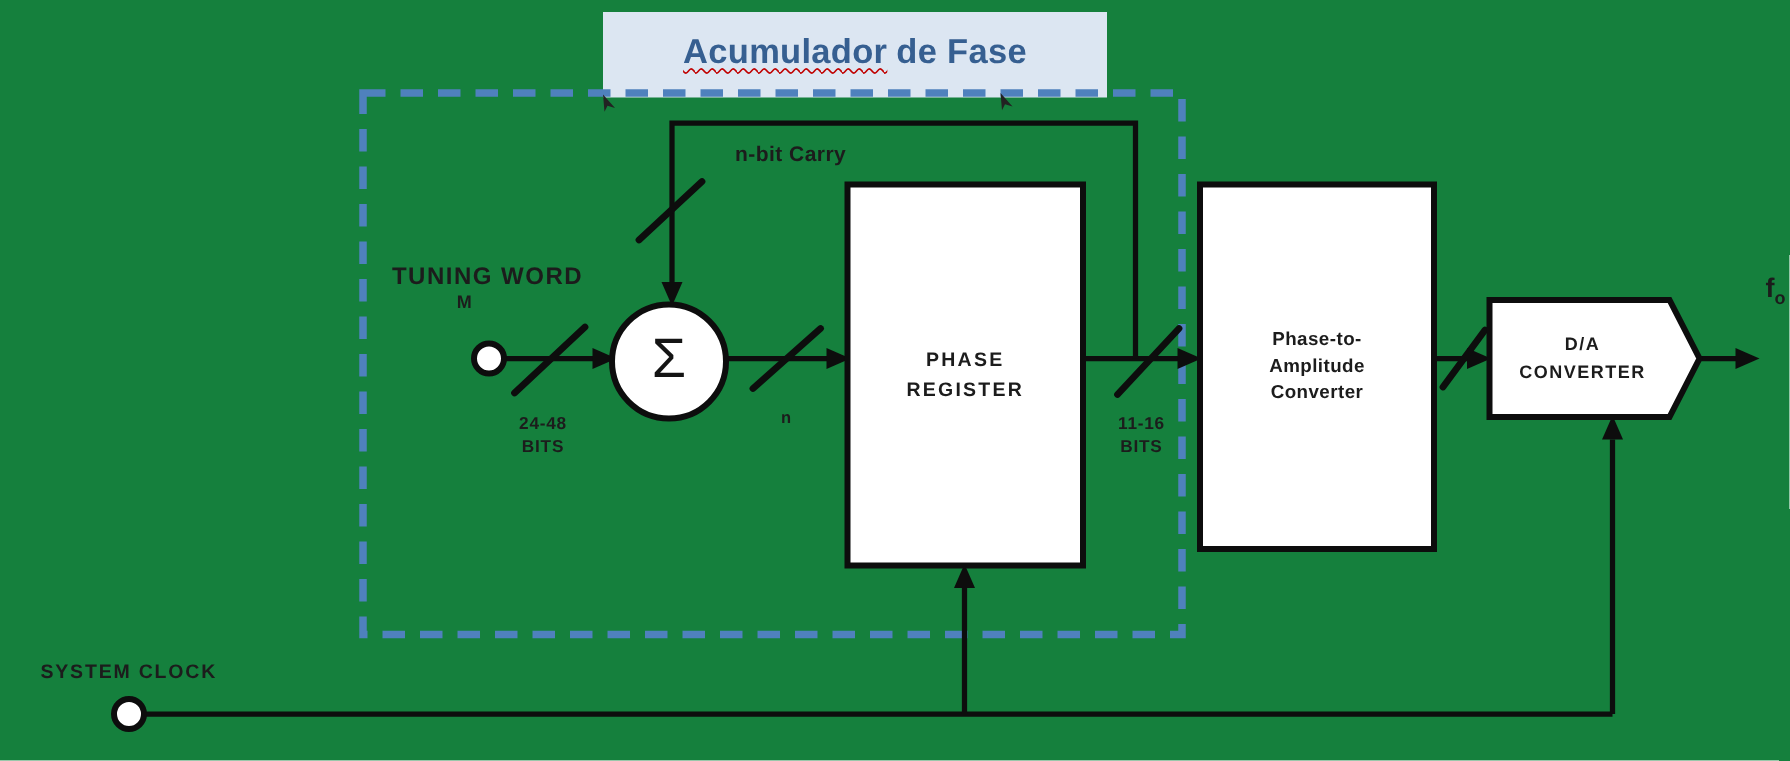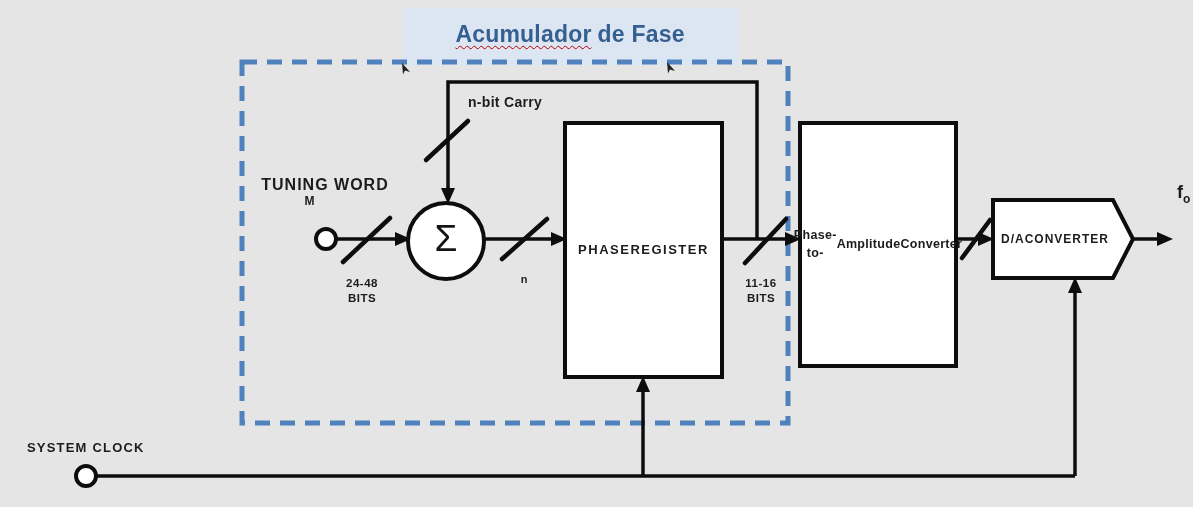--- a/index.html
+++ b/index.html
@@ -1,19 +1,19 @@
 <!DOCTYPE html>
 <html><head>
 <meta charset="utf-8">
 <style>
   html,body{margin:0;padding:0;background:#ffffff;}
   #stage{
     position:relative;
     width:1193px;height:507px;
-    background:#e5e5e5;
+    background:#15803d;
     font-family:"Liberation Sans", sans-serif;
     overflow:hidden;
   }
   
   #banner{
     position:absolute;left:402px;top:8px;width:336px;height:57px;
     background:#dce6f2;
     display:flex;align-items:center;justify-content:center;
     z-index:1;
   }
@@ -33,31 +33,31 @@
   #wires-svg{position:absolute;left:0;top:0;z-index:2;}
   
   .lbl{
     position:absolute;z-index:3;color:#1c1c1c;white-space:nowrap;
     font-weight:700;
   }
   .ctr{transform:translateX(-50%);text-align:center;}
   .lbl-tuning{left:325px;top:176px;font-size:16px;letter-spacing:1px;}
   .lbl-m{left:310px;top:194px;font-size:12px;letter-spacing:1px;}
   .lbl-bus1{left:362px;top:276px;font-size:11.5px;line-height:15px;letter-spacing:0.5px;}
-  .lbl-carry{left:468px;top:94px;font-size:14px;font-weight:600;letter-spacing:0.3px;}
+  .lbl-carry{left:490px;top:94px;font-size:14px;font-weight:600;letter-spacing:0.3px;}
   .lbl-sigma{
     left:446px;top:241px;transform:translate(-50%,-54%);
     font-size:37px;font-weight:400;color:#141414;z-index:3;position:absolute;
   }
   .lbl-n{left:524px;top:273px;font-size:11px;}
   .lbl-bus2{left:761px;top:276px;font-size:11.5px;line-height:15px;letter-spacing:0.5px;}
   .lbl-sysclk{left:27px;top:428px;font-size:13px;letter-spacing:1.2px;margin-top:12px;}
   .block-lbl{
     position:absolute;z-index:3;color:#1c1c1c;
-    display:flex;flex-direction:row;align-items:center;justify-content:center;
+    display:flex;flex-direction:column;align-items:center;justify-content:center;
     text-align:center;
   }
   .block-pr{left:565px;top:123px;width:157px;height:254px;
     font-size:13px;font-weight:700;letter-spacing:1.5px;line-height:20px;}
   .block-p2a{left:800px;top:123px;width:156px;height:243px;
     font-size:12.5px;font-weight:600;letter-spacing:0.3px;line-height:17.5px;}
   .block-dac{left:993px;top:200px;width:124px;height:78px;
     font-size:12px;font-weight:700;letter-spacing:1px;line-height:19px;}
   .lbl-fo{left:1137px;top:182px;font-size:18px;font-weight:600;color:#1c1c1c;margin-left:40px;}
   .lbl-fo sub{font-size:12px;}

